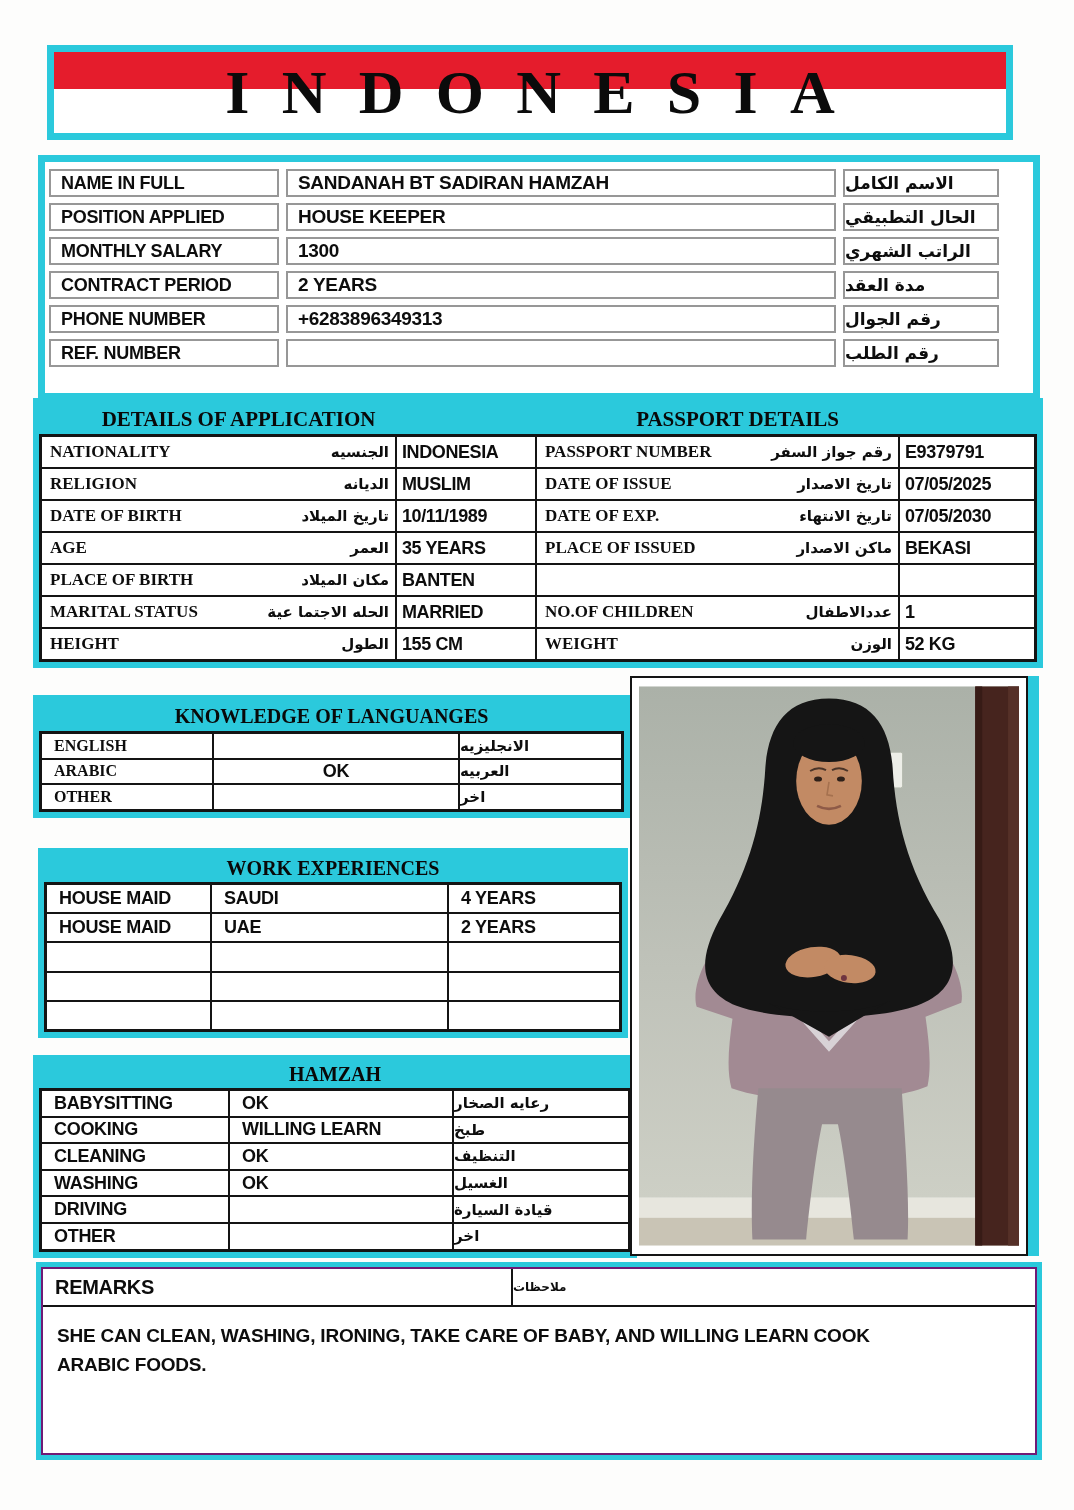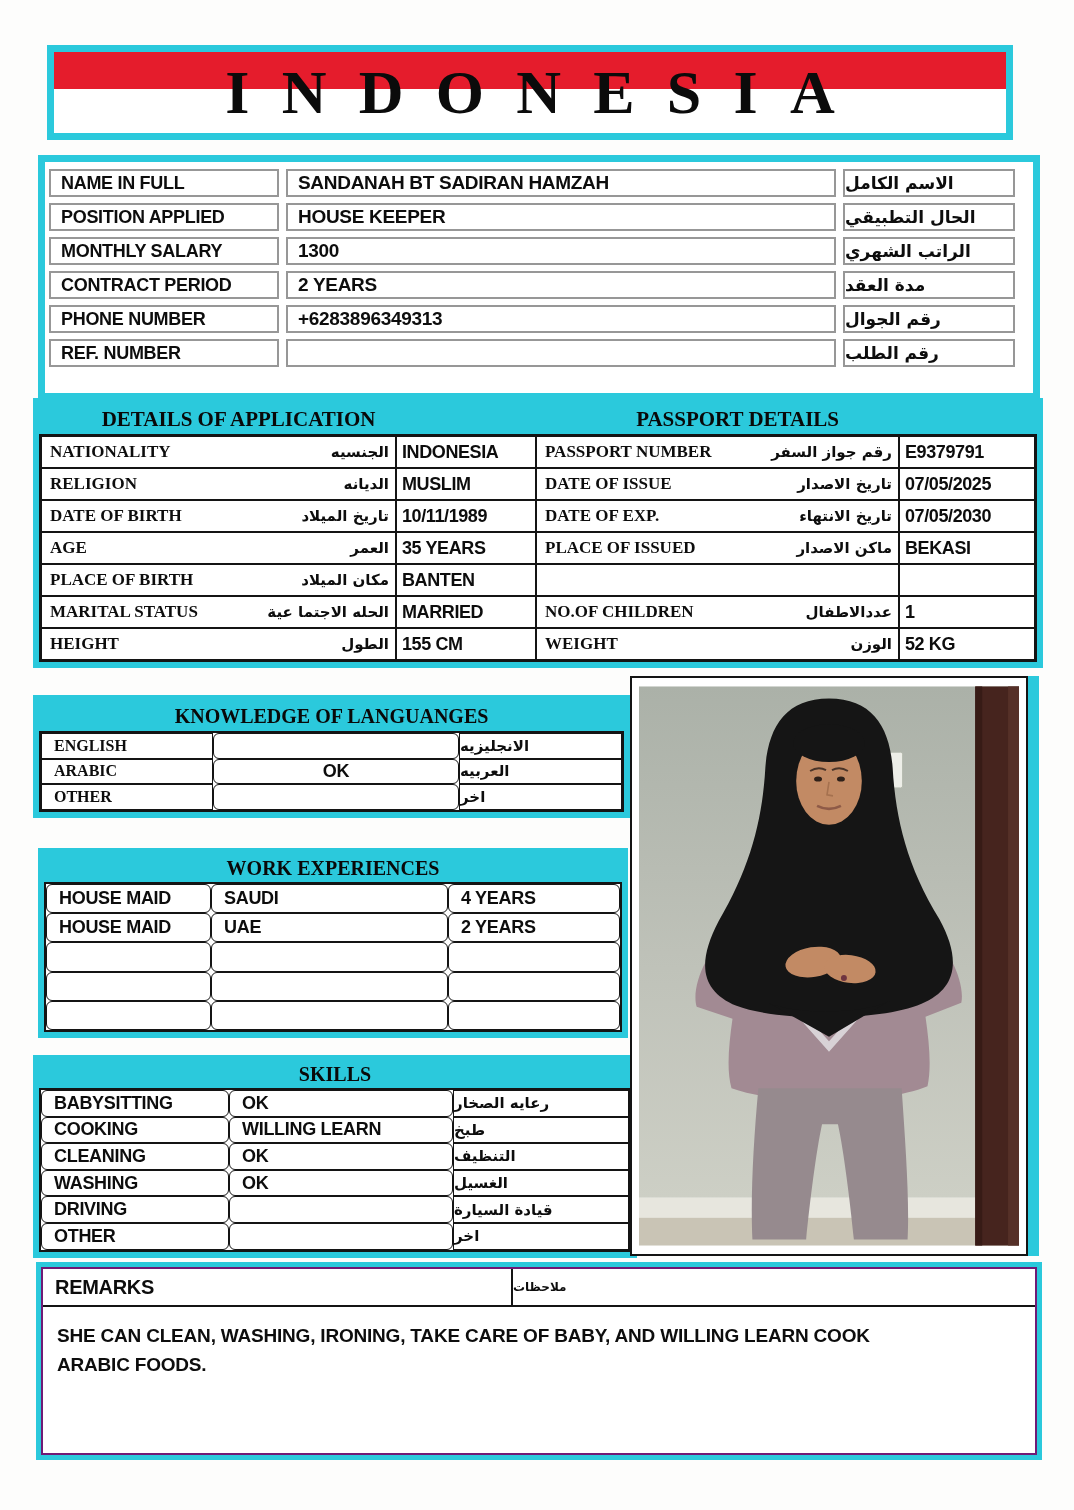--- a/index.html
+++ b/index.html
@@ -14,21 +14,21 @@
     font-family:"Liberation Serif","DejaVu Serif",serif;font-size:62px;font-weight:600;letter-spacing:0.52em;
     padding-left:0.52em;box-sizing:border-box;color:#0b0b0b;}
 
   
   .topbox{position:absolute;left:38px;top:155px;width:980px;height:217px;border:7px solid #2bc9dc;background:#fff;
           padding:7px 4px;box-sizing:content-box;display:flex;flex-direction:column;gap:6px;}
   .trow{display:flex;gap:7px;height:28px;}
   .tcell{border:2px solid #979797;background:#fff;display:flex;align-items:center;box-sizing:border-box;}
   .tlabel{width:230px;padding-left:10px;font-weight:700;font-size:18px;letter-spacing:-0.3px;}
   .tvalue{width:550px;padding-left:10px;font-weight:700;font-size:19px;letter-spacing:-0.3px;}
-  .tarabic{width:172px;justify-content:flex-end;padding-right:17px;font-family:"DejaVu Sans",sans-serif;
+  .tarabic{width:156px;justify-content:flex-end;padding-right:17px;font-family:"DejaVu Sans",sans-serif;
            font-weight:700;font-size:17px;direction:rtl;}
 
   
   .details{position:absolute;left:33px;top:398px;width:998px;height:258px;border:6px solid #2bc9dc;background:#fff;}
   .dheader{display:flex;height:30px;background:#2bc9dc;align-items:center;
            font-family:"Liberation Serif","DejaVu Serif",serif;font-weight:700;font-size:21px;color:#090909;}
   .dheader .dh-left{width:40%;text-align:center;}
   .dheader .dh-right{width:60%;text-align:center;}
   .dgrid{display:grid;grid-template-columns:355px 140px 363px 136px;grid-auto-rows:32px;border:2px solid #141414;}
   .dcell{border:1px solid #141414;display:flex;align-items:center;box-sizing:border-box;overflow:hidden;gap:8px;}
@@ -37,21 +37,21 @@
   .dcell .ar{font-family:"DejaVu Sans",sans-serif;font-weight:700;font-size:15px;direction:rtl;white-space:nowrap;}
   .dcell.val{padding-left:5px;font-weight:700;font-size:18px;letter-spacing:-0.4px;white-space:nowrap;}
 
   
   .secbox{position:absolute;border:6px solid #2bc9dc;background:#fff;}
   .sechead{background:#2bc9dc;display:flex;align-items:center;justify-content:center;
            font-family:"Liberation Serif","DejaVu Serif",serif;font-weight:700;font-size:20px;color:#090909;}
   .sgrid{display:grid;border:2px solid #141414;}
   .scell{border:1px solid #141414;display:flex;align-items:center;box-sizing:border-box;overflow:hidden;}
   .scell.serif{font-family:"Liberation Serif","DejaVu Serif",serif;font-weight:700;font-size:16px;padding-left:12px;}
-  .scell.sans{font-weight:700;font-size:18px;letter-spacing:-0.3px;padding-left:12px;border-radius:6px;}
+  .scell.sans{font-weight:700;font-size:18px;letter-spacing:-0.3px;padding-left:12px;}
   .scell.center{justify-content:center;padding-left:0;}
   .scell.arab{justify-content:flex-end;padding-right:8px;font-family:"DejaVu Sans",sans-serif;
               font-weight:700;font-size:15px;direction:rtl;}
 
   .langs{left:33px;top:695px;width:585px;height:111px;}
   .langs .sechead{height:30px;}
   .langs .sgrid{grid-template-columns:172px 246px 163px;grid-auto-rows:25.6px;}
 
   .work{left:38px;top:848px;width:578px;height:178px;}
   .work .sechead{height:28px;}
@@ -237,21 +237,21 @@
       <div class="scell sans"></div>
       <div class="scell sans"></div>
       <div class="scell sans"></div>
       <div class="scell sans"></div>
       <div class="scell sans"></div>
       <div class="scell sans"></div>
     </div>
   </div>
 
   <div class="secbox skills">
-    <div class="sechead">SKILLS</div>
+    <div class="sechead">HAMZAH</div>
     <div class="sgrid">
       <div class="scell sans">BABYSITTING</div>
       <div class="scell sans">OK</div>
       <div class="scell arab">رعايه الصخار</div>
       <div class="scell sans">COOKING</div>
       <div class="scell sans">WILLING LEARN</div>
       <div class="scell arab">طبخ</div>
       <div class="scell sans">CLEANING</div>
       <div class="scell sans">OK</div>
       <div class="scell arab">التنظيف</div>

